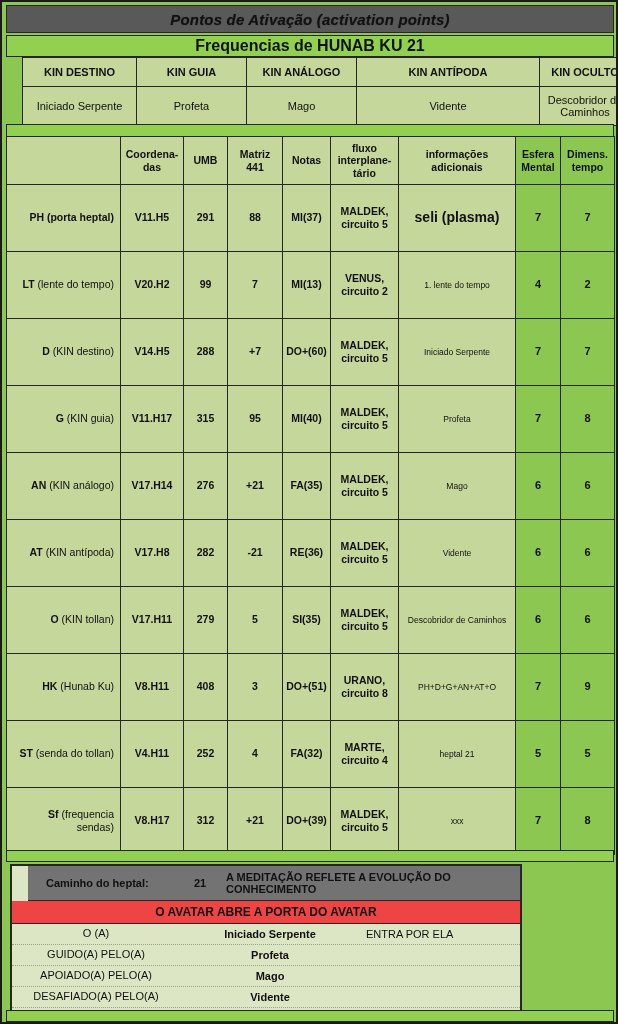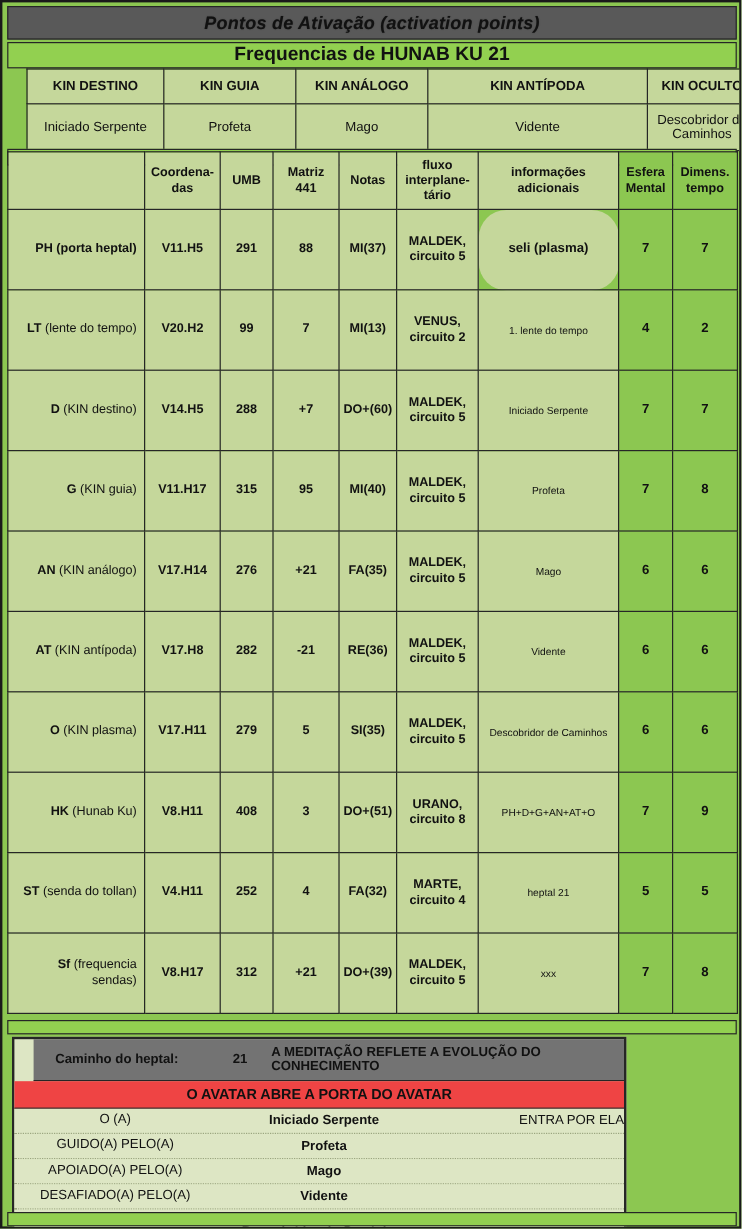--- a/index.html
+++ b/index.html
@@ -92,21 +92,21 @@
     left: 4px; top: 122px;
     width: 608px; height: 14px;
     background: #92D050;
     border: 1px solid #262626;
     box-sizing: border-box;
   }
 
   
   .main-table {
     position: absolute;
-    left: 4px; top: 124px;
+    left: 4px; top: 134px;
     width: 608px;
     border-collapse: collapse;
     table-layout: fixed;
     padding-left: 36px;
   }
   .main-table td, .main-table th {
     border: 1px solid #262626;
     background: #C5D79B;
     color: #111111;
     text-align: center;
@@ -150,21 +150,21 @@
   }
   .main-table tbody td.info-c {
     font-size: 8.5px;
     font-weight: normal;
   }
   .main-table tbody tr.row-ph td.flux-c,
   .main-table tbody tr.row-ph td.label-c,
   .main-table tbody tr.row-ph td.info-c {
     font-weight: bold;
   }
-  .main-table tbody tr.row-ph td.info-c { font-size: 11px; border-radius: 23px; }
+  .main-table tbody tr.row-ph td.info-c { font-size: 14px; }
   .main-table tbody td.sphere-c,
   .main-table tbody td.dim-c {
     background: #8CC751;
     font-weight: bold;
     font-size: 11px;
   }
 
   
   .footer-panel {
     position: absolute;
@@ -229,21 +229,21 @@
     font-weight: normal;
     line-height: 1.25;
   }
   .foot-row .f-value {
     width: 180px;
     text-align: center;
     font-weight: bold;
   }
   .foot-row .f-extra {
     flex: 1;
-    text-align: right;
+    text-align: left;
     font-weight: normal;
     padding-left: 6px;
   }
 
   
   .bottom-strip {
     position: absolute;
     left: 4px;
     width: 608px;
     background: #92D050;
@@ -396,21 +396,21 @@
         <td class="coord-c">V17.H8</td>
         <td class="umb-c">282</td>
         <td class="matriz-c">-21</td>
         <td class="notas-c">RE(36)</td>
         <td class="flux-c"><span>MALDEK,</span><br><span>circuito 5</span></td>
         <td class="info-c">Vidente</td>
         <td class="sphere-c">6</td>
         <td class="dim-c">6</td>
       </tr>
       <tr>
-        <td class="label-c"><span class="code">O</span> <span>(KIN plasma)</span></td>
+        <td class="label-c"><span class="code">O</span> <span>(KIN tollan)</span></td>
         <td class="coord-c">V17.H11</td>
         <td class="umb-c">279</td>
         <td class="matriz-c">5</td>
         <td class="notas-c">SI(35)</td>
         <td class="flux-c"><span>MALDEK,</span><br><span>circuito 5</span></td>
         <td class="info-c">Descobridor de Caminhos</td>
         <td class="sphere-c">6</td>
         <td class="dim-c">6</td>
       </tr>
       <tr>

